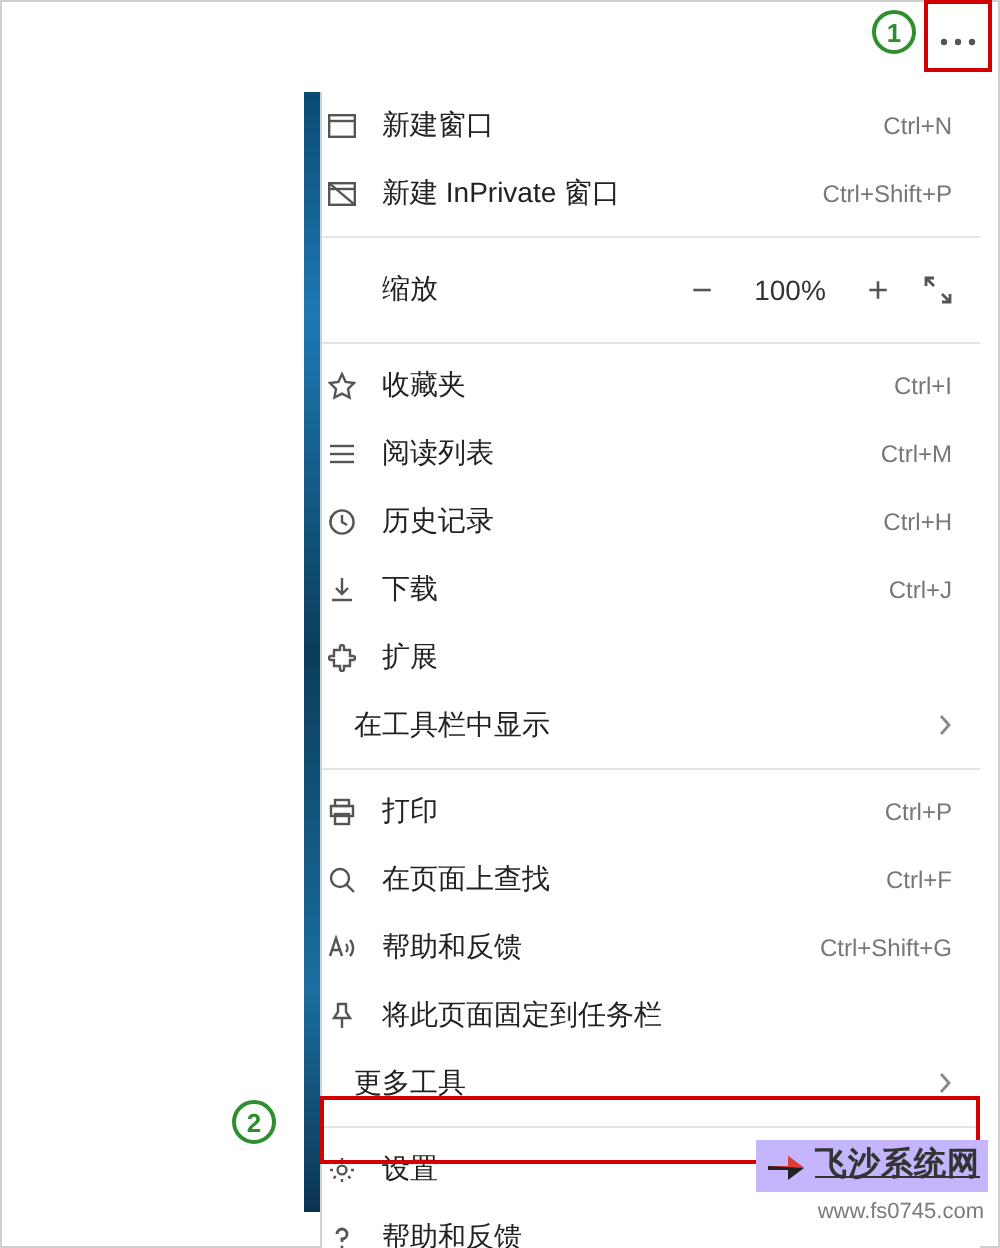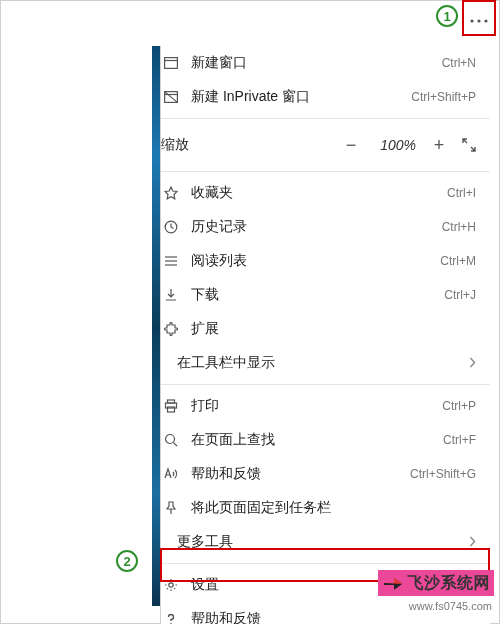--- a/index.html
+++ b/index.html
@@ -86,35 +86,36 @@
   .sep {
     height: 1px;
     background: #e4e4e4;
     margin: 4px 0;
   }
   .menu-zoom {
     height: 44px;
   }
   .zoom-label {
     flex: 1;
+    margin-left: 30px;
     color: #222;
   }
   .zoom-controls {
     display: flex;
     align-items: center;
     gap: 14px;
     color: #333;
   }
   .zoom-btn {
     width: 18px;
     text-align: center;
     font-size: 18px;
     color: #555;
   }
-  .zoom-pct { font-size: 14px; min-width: 42px; text-align: right; font-style: italic; }
+  .zoom-pct { font-size: 14px; min-width: 42px; text-align: center; }
   .fullscreen-icon svg { display:block; }
 
   .submenu-item .label { margin-left: 16px; }
   .submenu-item .chevron {
     color: #888;
   }
 
   .highlight-box {
     position: absolute;
     left: 160px;
@@ -123,23 +124,24 @@
     height: 34px;
     border: 2px solid #d20000;
     pointer-events: none;
   }
 
   .watermark-logo {
     position: absolute;
     right: 6px;
     bottom: 28px;
     display: flex;
-    align-items: flex-end;
-    background: #ec4899;
+    align-items: flex-start;
+    background: #c4b5fd;
     padding: 2px 4px;
+    text-decoration: underline;
   }
   .watermark-logo .arrow {
     width: 22px; height: 22px;
     margin-right: 4px;
   }
   .watermark-logo .txt {
     font-weight: 700;
     font-size: 16px;
     letter-spacing: 0.5px;
   }
@@ -224,40 +226,40 @@
       <svg width="14" height="14" viewBox="0 0 14 14" fill="none" stroke="#555" stroke-width="1.2">
           <path d="M7 1 L8.8 5 L13 5.5 L10 8.5 L10.8 12.8 L7 10.8 L3.2 12.8 L4 8.5 L1 5.5 L5.2 5 Z"></path>
         </svg>
     </span>
     <span class="label">收藏夹</span>
     <span class="shortcut">Ctrl+I</span>
   </div>
 
   <div class="menu-item">
     <span class="icon">
-      <svg width="14" height="14" viewBox="0 0 14 14" fill="none" stroke="#555" stroke-width="1.2">
-          <circle cx="7" cy="7" r="5.8"></circle>
-          <path d="M7 3.5 L7 7 L9.5 8.5"></path>
-          <path d="M1.2 7 A5.8 5.8 0 0 1 2.4 3.2" stroke-dasharray="1 1"></path>
-        </svg>
-    </span>
-    <span class="label">历史记录</span>
-    <span class="shortcut">Ctrl+H</span>
-  </div>
-
-  <div class="menu-item">
-    <span class="icon">
       <svg width="14" height="12" viewBox="0 0 14 12" fill="none" stroke="#555" stroke-width="1.2">
           <line x1="1" y1="2" x2="13" y2="2"></line>
           <line x1="1" y1="6" x2="13" y2="6"></line>
           <line x1="1" y1="10" x2="13" y2="10"></line>
         </svg>
     </span>
     <span class="label">阅读列表</span>
     <span class="shortcut">Ctrl+M</span>
+  </div>
+
+  <div class="menu-item">
+    <span class="icon">
+      <svg width="14" height="14" viewBox="0 0 14 14" fill="none" stroke="#555" stroke-width="1.2">
+          <circle cx="7" cy="7" r="5.8"></circle>
+          <path d="M7 3.5 L7 7 L9.5 8.5"></path>
+          <path d="M1.2 7 A5.8 5.8 0 0 1 2.4 3.2" stroke-dasharray="1 1"></path>
+        </svg>
+    </span>
+    <span class="label">历史记录</span>
+    <span class="shortcut">Ctrl+H</span>
   </div>
 
   <div class="menu-item">
     <span class="icon">
       <svg width="14" height="14" viewBox="0 0 14 14" fill="none" stroke="#555" stroke-width="1.2">
           <path d="M7 1 L7 9 M4 6 L7 9 L10 6 M2 12 L12 12"></path>
         </svg>
     </span>
     <span class="label">下载</span>
     <span class="shortcut">Ctrl+J</span>

